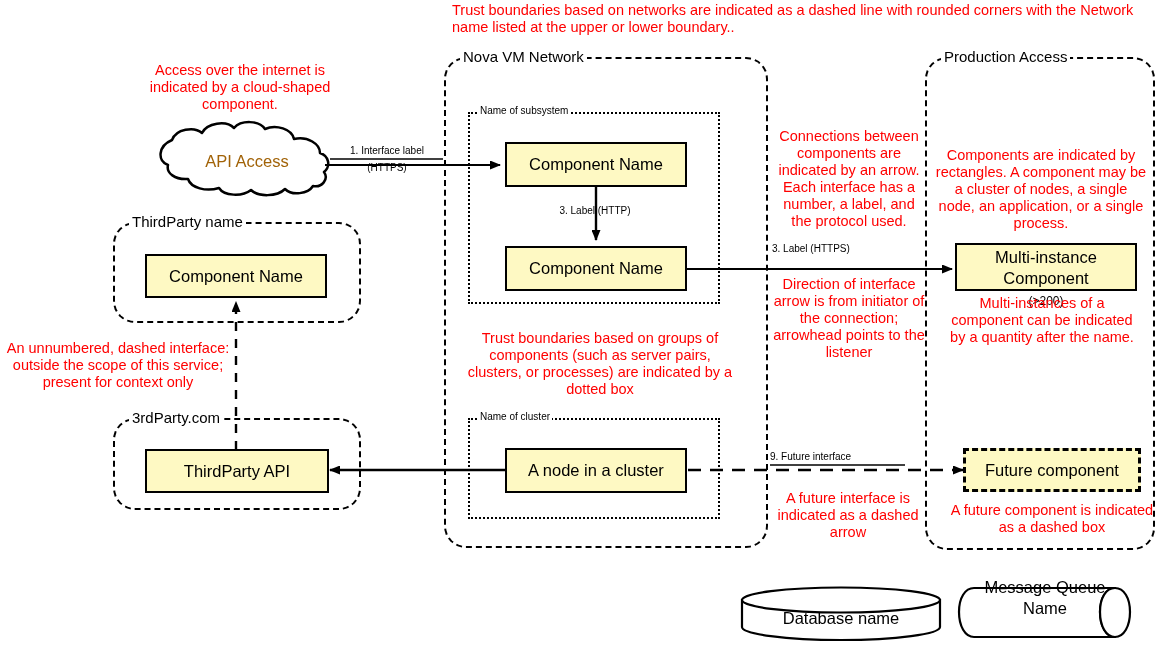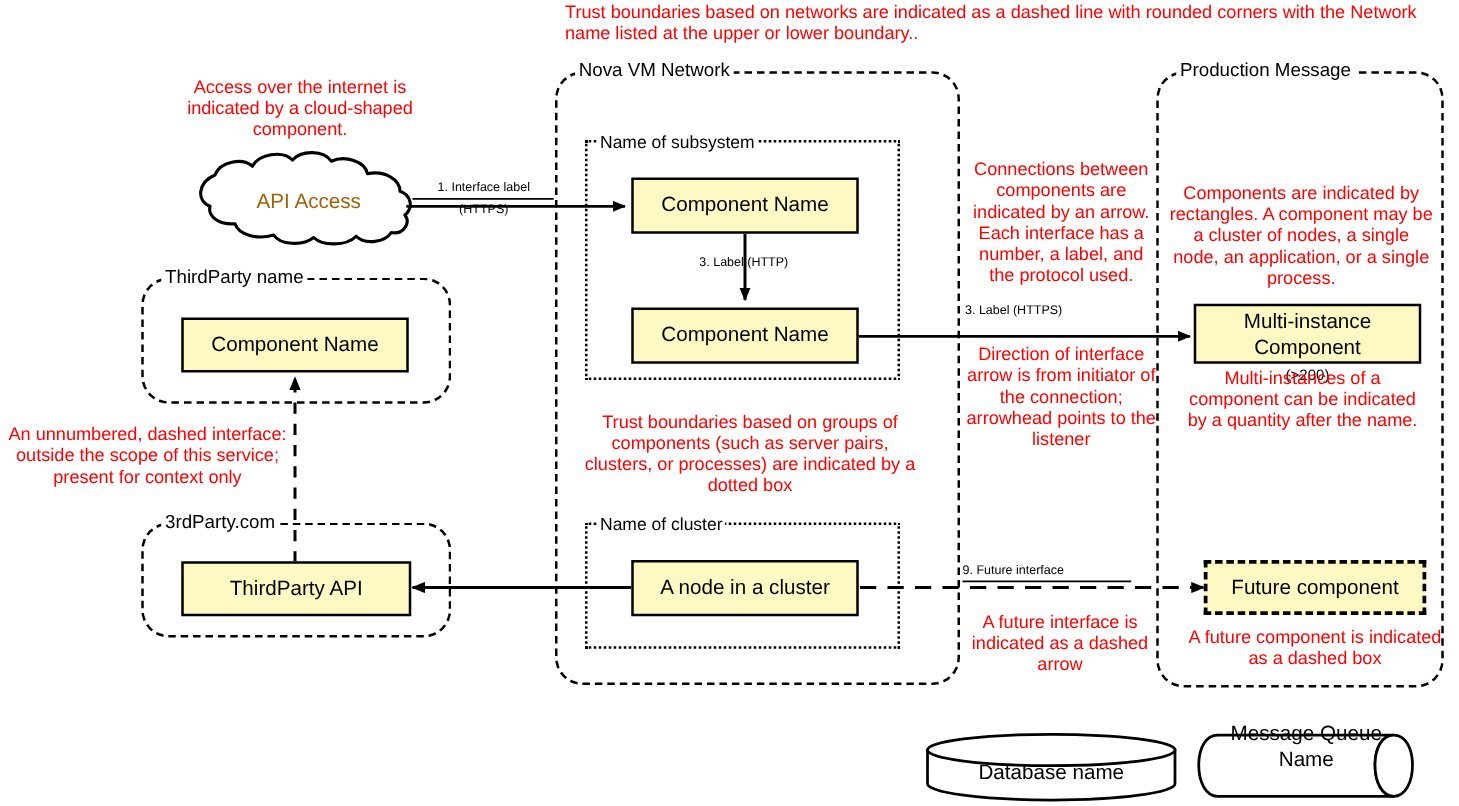--- a/index.html
+++ b/index.html
@@ -32,21 +32,21 @@
   .blk-label {
     color: #000000;
     font-size: 15px;
     font-family: "Liberation Sans", sans-serif;
     background: #ffffff;
     padding: 0 3px;
     white-space: nowrap;
   }
   .small-label {
     color: #000000;
-    font-size: 14px;
+    font-size: 10px;
     font-family: "Liberation Sans", sans-serif;
     background: #ffffff;
     padding: 0 2px;
     white-space: nowrap;
   }
   .iface-label {
     color: #000000;
     font-size: 10px;
     line-height: 17px;
     font-family: Liberation Sans, sans-serif;
@@ -241,21 +241,21 @@
 
   <div class="abs iface-label" style="left:772px; top:240px; width:154px; text-align:left;">3.  Label (HTTPS)</div>
 
   <div class="abs note" style="left:772px; top:276px; width:154px;">Direction of interface arrow is from initiator of the connection; arrowhead points to the listener</div>
 
   <div class="abs iface-label" style="left:770px; top:448px; width:140px; text-align:left;">9. Future interface</div>
 
   <div class="abs note" style="left:772px; top:490px; width:152px;">A future interface is indicated as a dashed arrow</div>
 
   <div class="abs net-boundary" style="left:925px; top:57px; width:230px; height:493px;">
-    <span class="blk-label net-title">Production Message</span>
+    <span class="blk-label net-title">Production Access</span>
   </div>
 
   <div class="abs note" style="left:935px; top:147px; width:212px;">Components are indicated by rectangles.  A component may be a cluster of nodes, a single node, an application, or a single process.</div>
 
   <div class="abs component" style="left:955px; top:243px; width:182px; height:48px; display:block; padding-top:2px;">
     <div style="text-align:center;">
       <div>Multi-instance Component</div>
       <div><span class="qty">(&gt;200)</span></div>
     </div>
   </div>

